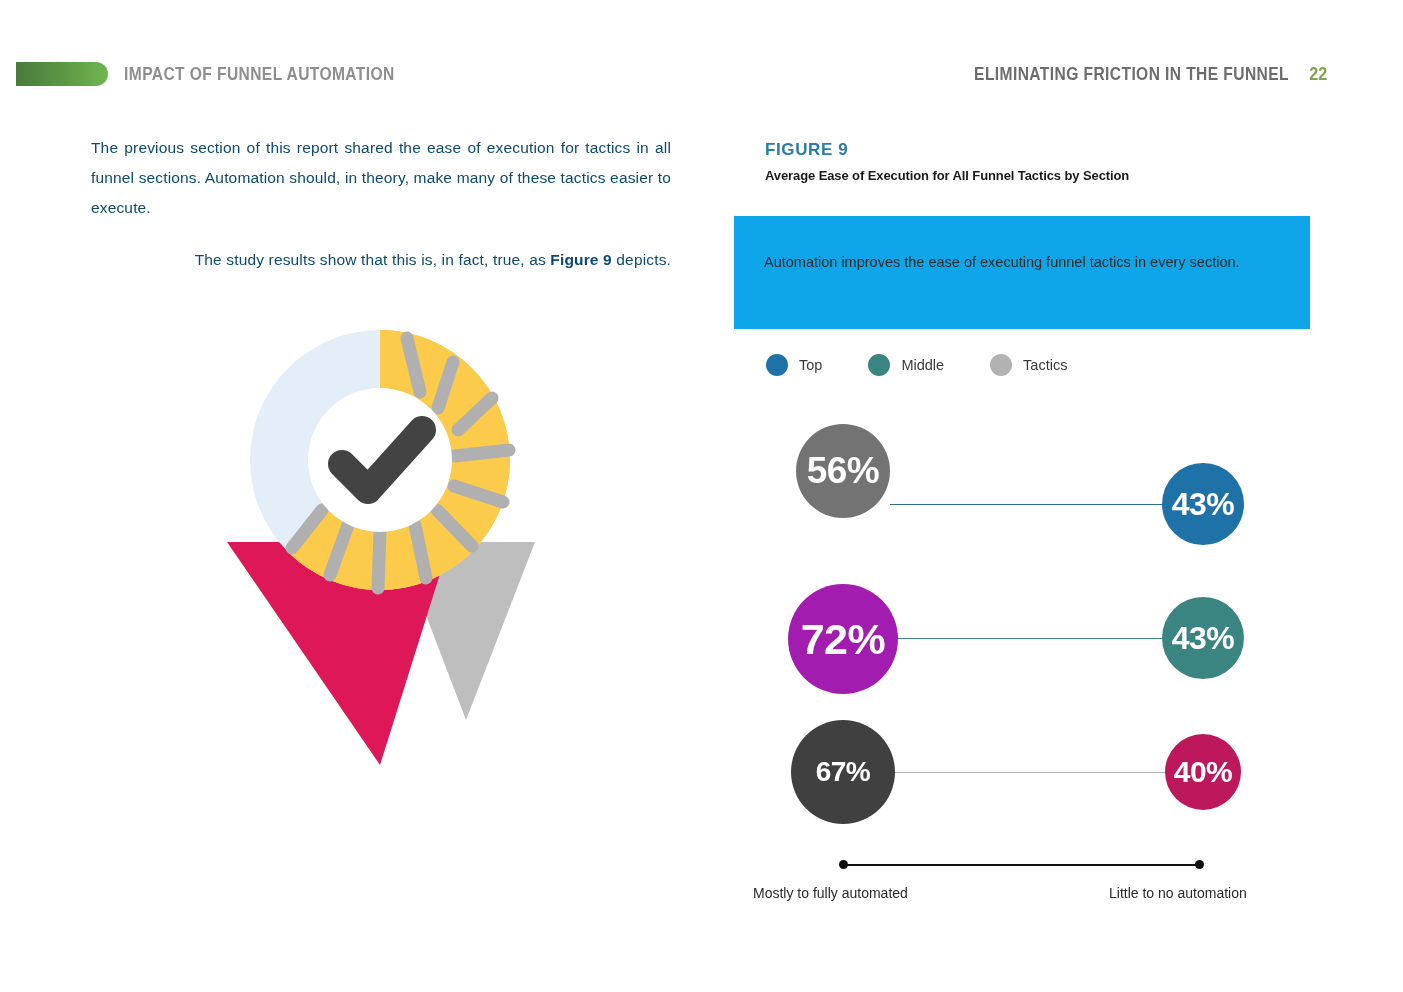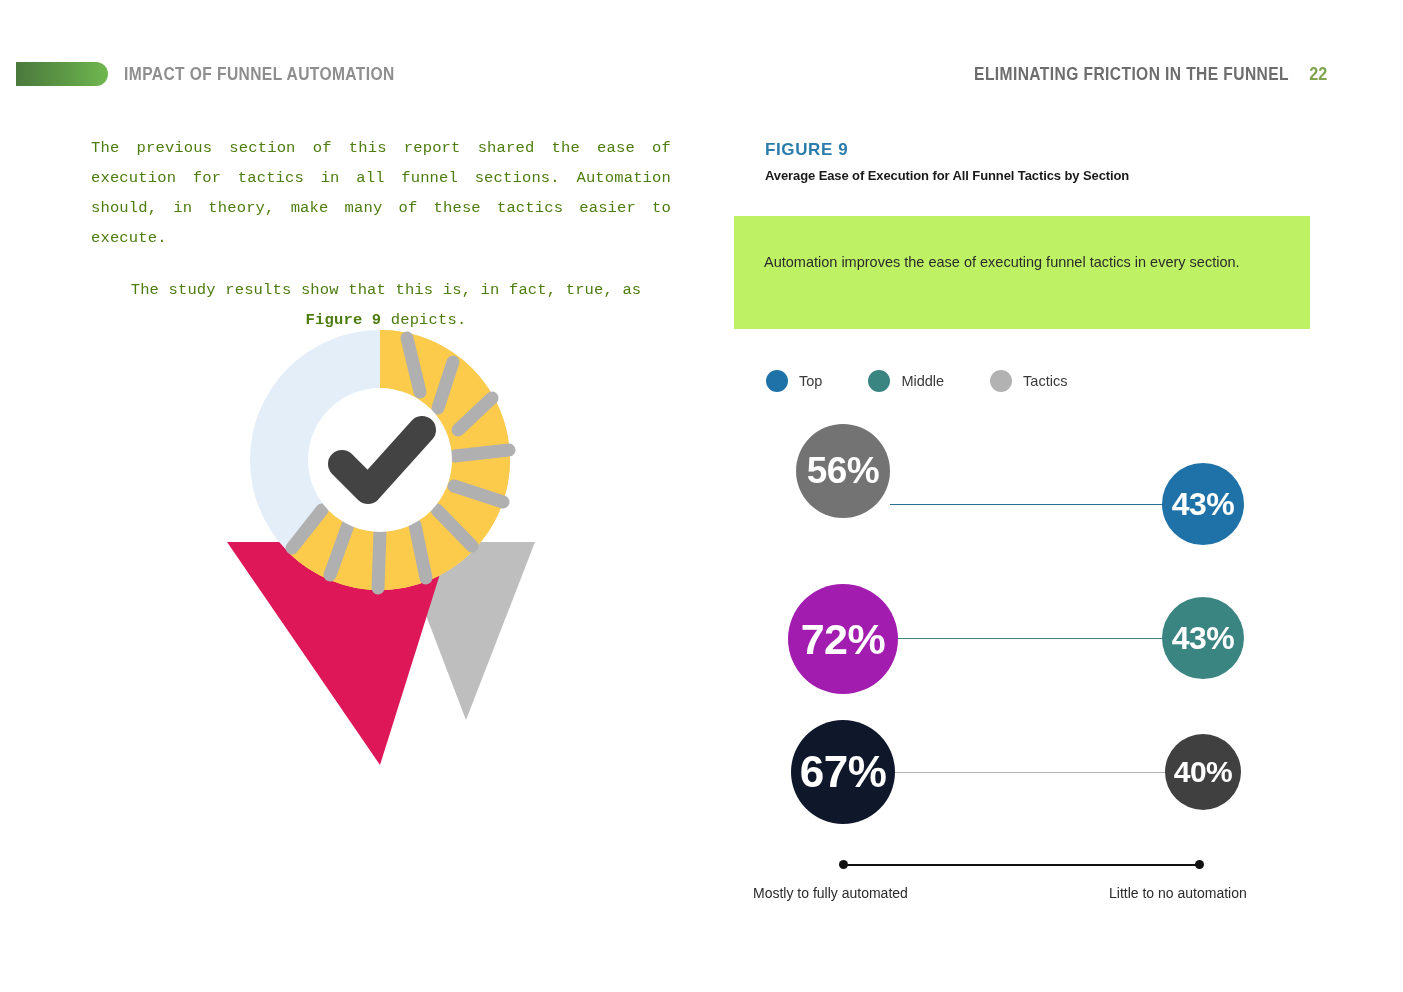--- a/index.html
+++ b/index.html
@@ -66,27 +66,26 @@
 
   
   .left-col {
     position: absolute;
     left: 91px; top: 133px;
     width: 580px;
   }
   .body-para {
     font-size: 15.5px;
     line-height: 30px;
-    color: #4d7c0f;
+    color: #0c4a6e;
     text-align: justify;
     margin: 0 0 22px 0;
     letter-spacing: 0.01em;
-    font-family: Liberation Mono, monospace;
-  }
-  .body-para.last { text-align: center; margin-left: 10px; }
+  }
+  .body-para.last { text-align: right; margin-left: 10px; }
   .body-para b { font-weight: bold; }
 
   
   .illustration {
     position: absolute;
     left: 210px; top: 320px;
     width: 340px; height: 460px;
   }
 
   
@@ -103,35 +102,35 @@
     left: 765px; top: 168px;
     font-size: 13px;
     font-weight: bold;
     color: #1a1a1a;
     letter-spacing: -0.1px;
   }
   .callout-box {
     position: absolute;
     left: 734px; top: 216px;
     width: 576px; height: 113px;
-    background: #bef264;
+    background: #0ea5e9;
   }
   .callout-text {
     position: absolute;
     left: 30px; top: 34px;
     width: 480px;
     font-size: 14.5px;
     line-height: 24px;
     color: #2b2b2b;
   }
 
   
   .legend {
     position: absolute;
-    left: 766px; top: 370px;
+    left: 766px; top: 354px;
     display: flex;
     align-items: flex-end;
   }
   .legend-item {
     display: flex;
     align-items: center;
     margin-right: 46px;
   }
   .legend-dot {
     width: 22px; height: 22px;
@@ -274,24 +273,24 @@
 
   <div class="conn-line" style="left:164px; top:208px; width:276px; background:#3a8482;"></div>
   <div class="bubble" style="left:54px; top:154px; width:110px; height:110px; background:#a21caf; font-size:43px;">
     <span>72%</span>
   </div>
   <div class="bubble" style="left:428px; top:167px; width:82px; height:82px; background:#3a8482; font-size:32px;">
     <span>43%</span>
   </div>
 
   <div class="conn-line" style="left:160px; top:342px; width:280px; background:#b2b2b2;"></div>
-  <div class="bubble" style="left:57px; top:290px; width:104px; height:104px; background:#0f172a; font-size:44px;">
+  <div class="bubble" style="left:57px; top:290px; width:104px; height:104px; background:#404040; font-size:28px;">
     <span>67%</span>
   </div>
-  <div class="bubble" style="left:431px; top:304px; width:76px; height:76px; background:#404040; font-size:30px;">
+  <div class="bubble" style="left:431px; top:304px; width:76px; height:76px; background:#be185d; font-size:30px;">
     <span>40%</span>
   </div>
 </div>
 
 <div class="axis-line"></div>
 <div class="axis-dot left"></div>
 <div class="axis-dot right"></div>
 <div class="axis-label left">Mostly to fully automated</div>
 <div class="axis-label right">Little to no automation</div>
 

